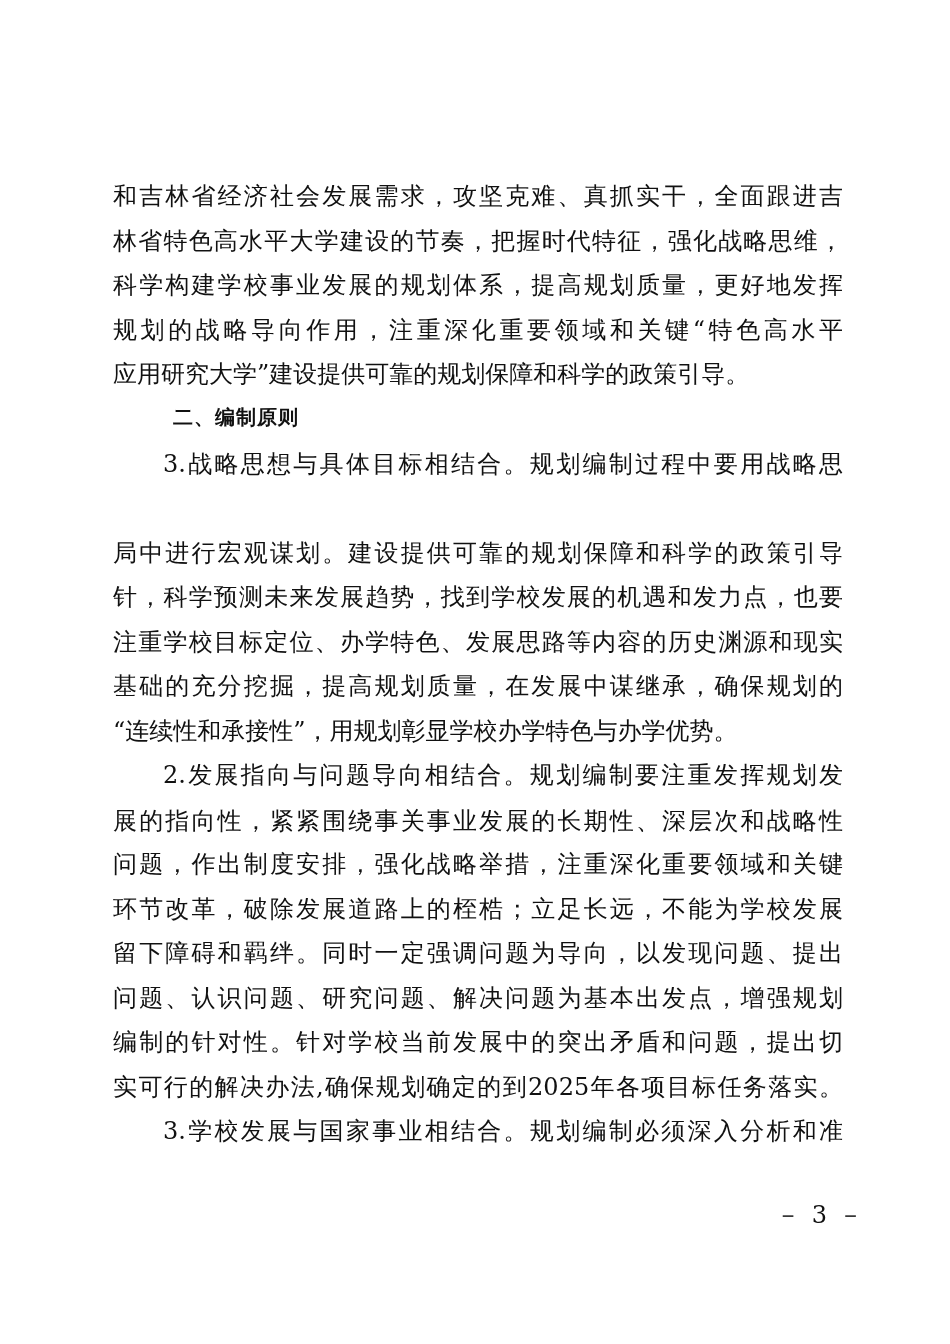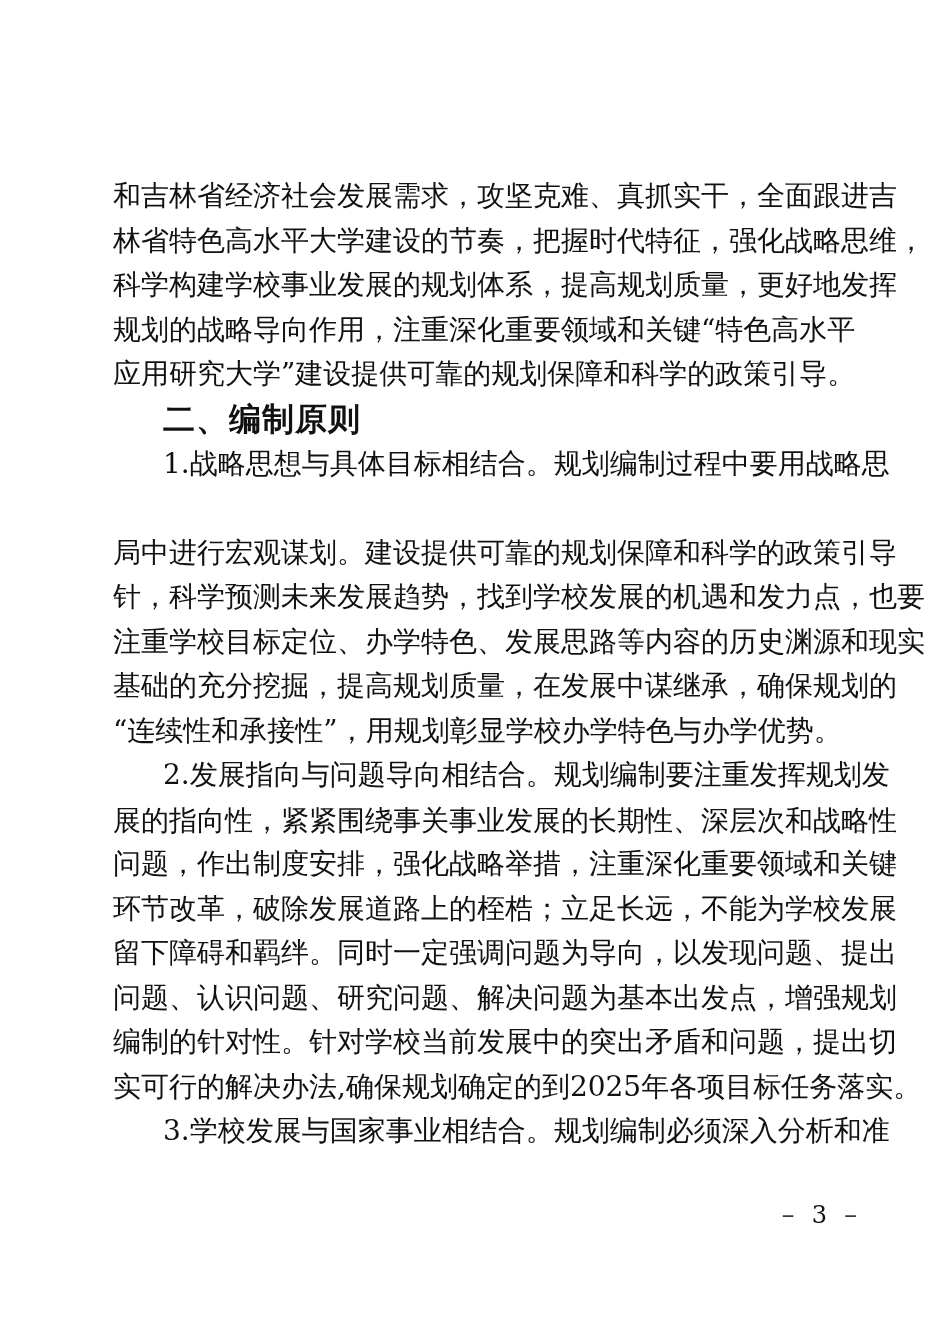--- a/index.html
+++ b/index.html
@@ -1,43 +1,43 @@
 <!DOCTYPE html>
 <html><head>
 <meta charset="utf-8">
 <style>
   html, body { margin: 0; padding: 0; background: #ffffff; }
   body { width: 950px; height: 1344px; position: relative; overflow: hidden;
          font-family: "DejaVu Serif", "Liberation Serif", serif; color: #111; }
   .page { position: absolute; left: 0; top: 0; width: 950px; height: 1344px; }
   .line { position: absolute; left: 113px; width: 730px; height: 40px;
-          font-size: 28px; line-height: 40px; white-space: nowrap;
+          font-size: 24px; line-height: 40px; white-space: nowrap;
           text-align: justify; text-align-last: justify; letter-spacing: 0px; }
   .line.last { text-align-last: left; }
   .line.indent { left: 163px; width: 680px; }
-  .heading { position: absolute; left: 163px; height: 40px; font-size: 32px;
-             line-height: 40px; font-family: Liberation Serif, serif;
+  .heading { position: absolute; left: 173px; height: 40px; font-size: 20px;
+             line-height: 40px; font-family: Liberation Mono, monospace;
              font-weight: bold; white-space: nowrap; letter-spacing: 1px; }
   .pagenum { position: absolute; left: 776px; top: 1200px; font-size: 24px;
              line-height: 30px; white-space: pre; letter-spacing: 2px; }
 </style>
 </head>
 <body>
 
 <div class="page">
 
   <div class="line" style="top:176px">和吉林省经济社会发展需求，攻坚克难、真抓实干，全面跟进吉</div>
   <div class="line" style="top:221px">林省特色高水平大学建设的节奏，把握时代特征，强化战略思维，</div>
   <div class="line" style="top:265px">科学构建学校事业发展的规划体系，提高规划质量，更好地发挥</div>
   <div class="line" style="top:310px">规划的战略导向作用，注重深化重要领域和关键“特色高水平</div>
   <div class="line last" style="top:354px">应用研究大学”建设提供可靠的规划保障和科学的政策引导。</div>
 
   <div class="heading" style="top:399px">二、编制原则</div>
 
-  <div class="line indent" style="top:444px">1.战略思想与具体目标相结合。规划编制过程中要用战略思</div>
+  <div class="line indent" style="top:444px">3.战略思想与具体目标相结合。规划编制过程中要用战略思</div>
   <div class="line" style="top:533px">局中进行宏观谋划。建设提供可靠的规划保障和科学的政策引导</div>
   <div class="line" style="top:577px">针，科学预测未来发展趋势，找到学校发展的机遇和发力点，也要</div>
   <div class="line" style="top:622px">注重学校目标定位、办学特色、发展思路等内容的历史渊源和现实</div>
   <div class="line" style="top:666px">基础的充分挖掘，提高规划质量，在发展中谋继承，确保规划的</div>
   <div class="line last" style="top:711px">“连续性和承接性”，用规划彰显学校办学特色与办学优势。</div>
 
   <div class="line indent" style="top:755px">2.发展指向与问题导向相结合。规划编制要注重发挥规划发</div>
   <div class="line" style="top:801px">展的指向性，紧紧围绕事关事业发展的长期性、深层次和战略性</div>
   <div class="line" style="top:844px">问题，作出制度安排，强化战略举措，注重深化重要领域和关键</div>
   <div class="line" style="top:889px">环节改革，破除发展道路上的桎梏；立足长远，不能为学校发展</div>

